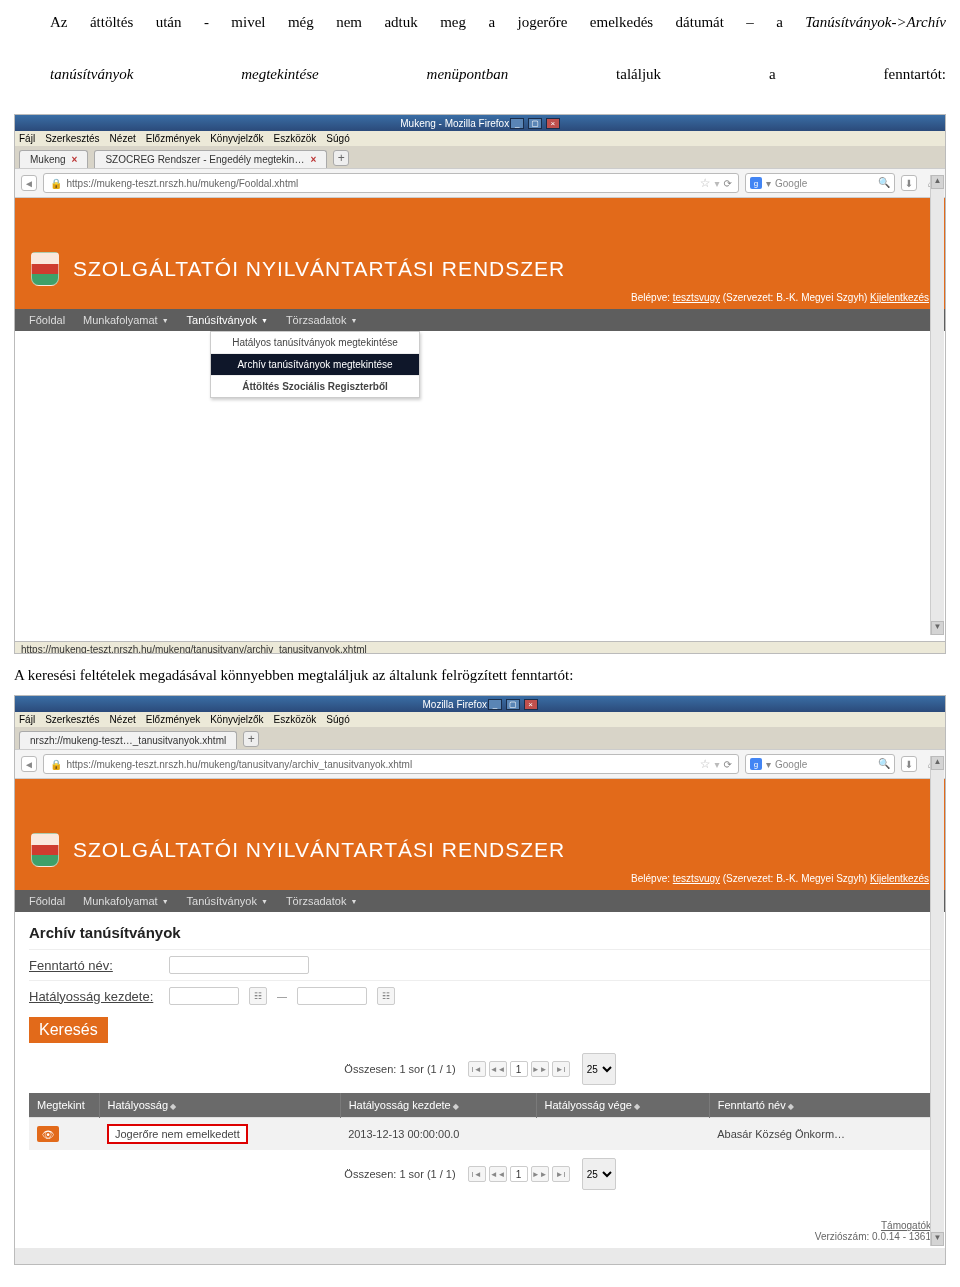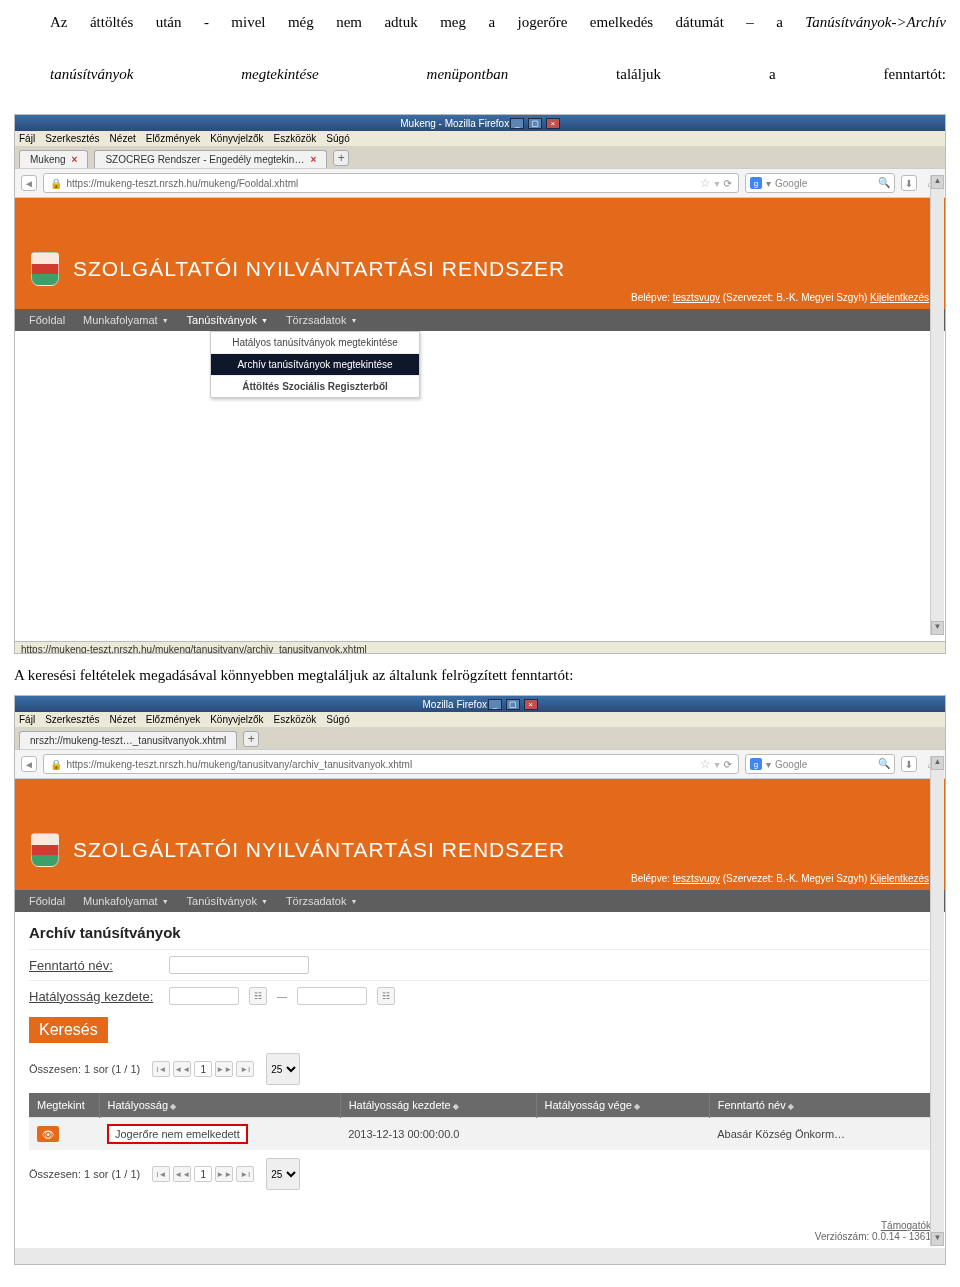--- a/index.html
+++ b/index.html
@@ -111,21 +111,21 @@
   .formrow{display:flex;align-items:center;gap:10px;padding:6px 0;border-top:1px solid #eee;}
   .formrow:first-of-type{border-top:1px solid #eee;}
   .formrow label{width:130px;font-size:13px;color:#444;text-decoration:underline;}
   .txtin{border:1px solid #ccc;border-radius:2px;height:18px;width:140px;font-size:10px;padding:0 4px;}
   .datein{border:1px solid #ccc;border-radius:2px;height:18px;width:70px;font-size:10px;padding:0 4px;}
   .calbtn{width:18px;height:18px;border:1px solid #ccc;border-radius:2px;background:#f5f5f5;display:flex;align-items:center;justify-content:center;font-size:9px;color:#666;}
   .dash{color:#888;}
   .btn-orange{background:#e26a1a;color:#fff;border:none;border-radius:0;font-size:16px;padding:4px 10px;cursor:pointer;margin-top:6px;}
 
   .tbl-wrap{margin-top:10px;}
-  .summary{font-size:11px;text-align:center;color:#444;margin:8px 0;display:flex;align-items:center;gap:12px;}
+  .summary{font-size:11px;text-align:center;color:#444;margin:8px 0;display:flex;justify-content:center;align-items:center;gap:12px;}
   .pager{display:flex;gap:3px;align-items:center;}
   .pbtn{width:18px;height:16px;border:1px solid #ccc;border-radius:2px;background:#f5f5f5;font-size:8px;color:#888;display:flex;align-items:center;justify-content:center;}
   .pnum{width:18px;height:16px;border:1px solid #ccc;border-radius:2px;background:#fff;font-size:10px;color:#333;display:flex;align-items:center;justify-content:center;}
   .selbox{border:1px solid #ccc;border-radius:2px;height:32px;font-size:10px;}
 
   table.grid{width:100%;border-collapse:collapse;font-size:11px;}
   table.grid thead th{
     background:#6a6a6a;color:#fff;font-weight:normal;padding:6px 8px;text-align:left;border-right:1px solid #7a7a7a;
   }
   .sorter{font-size:8px;color:#cfcfcf;margin-left:2px;}

